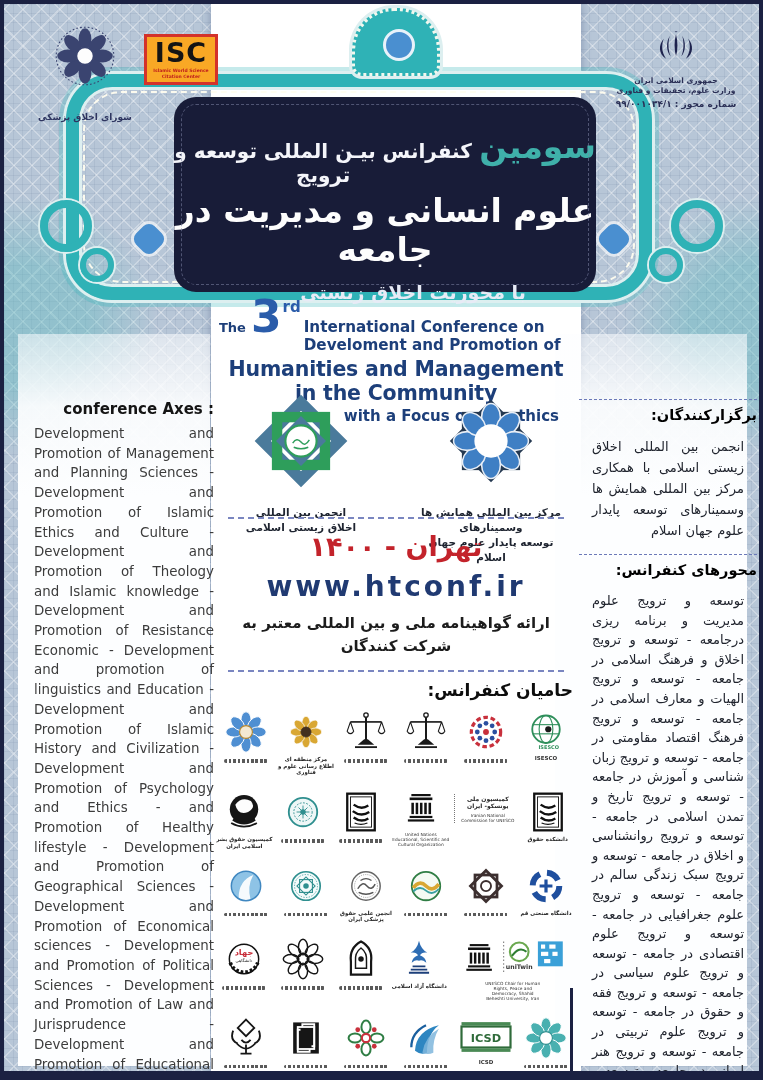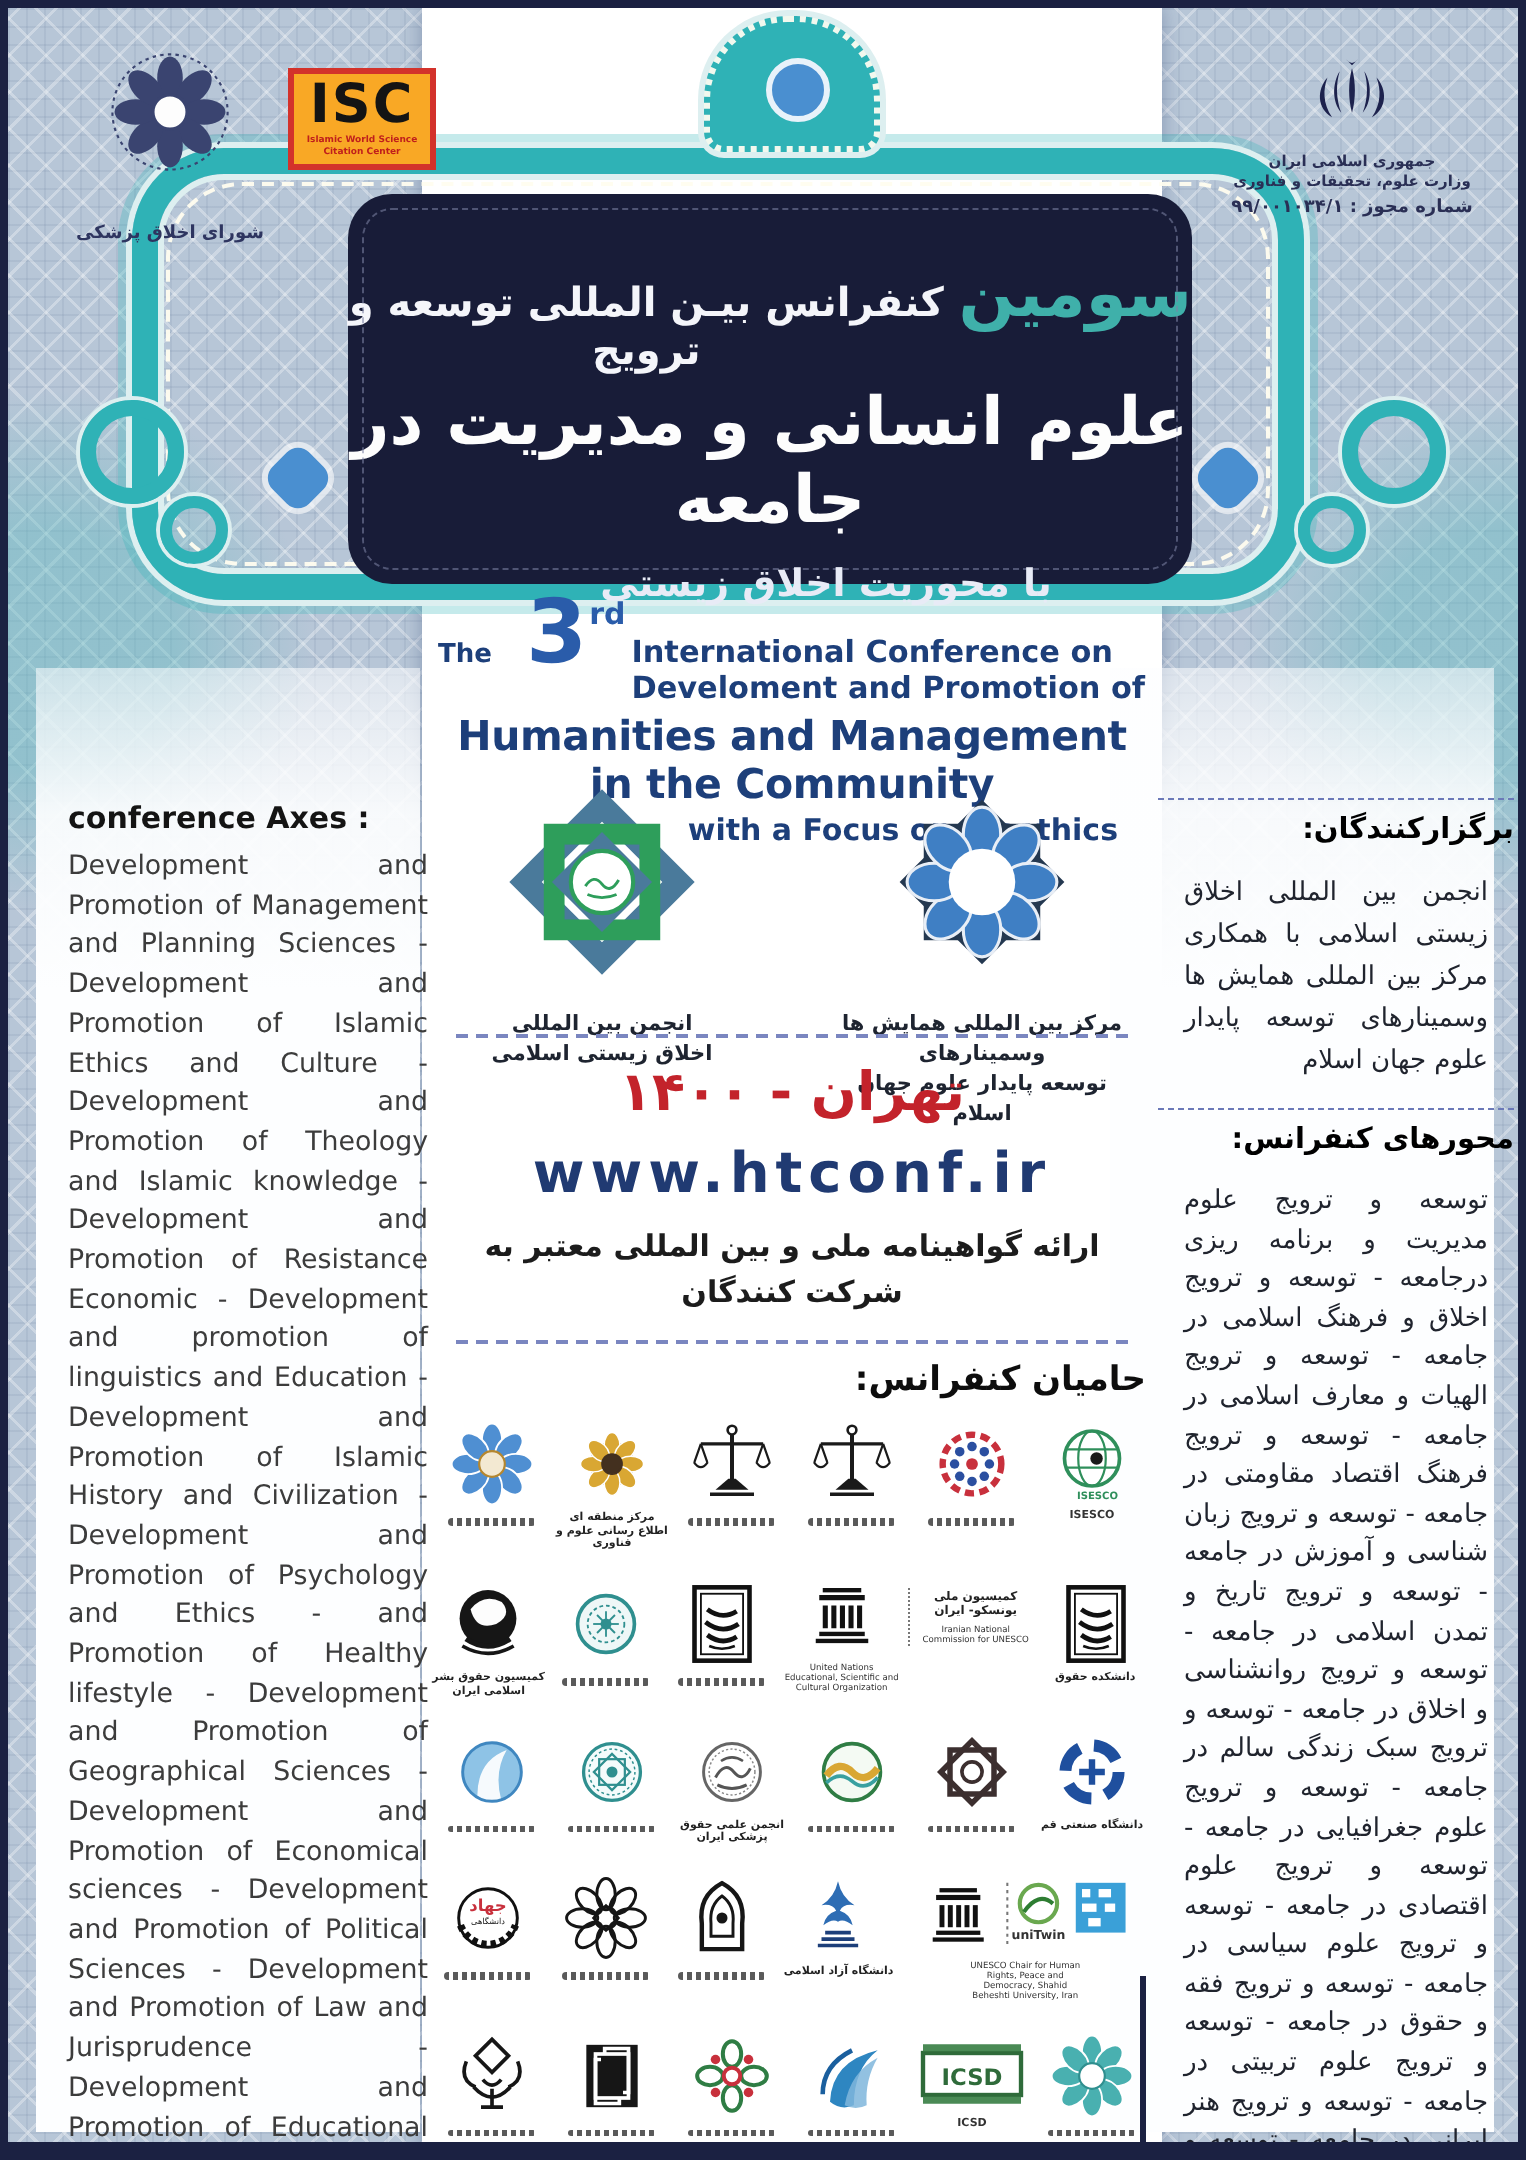--- a/index.html
+++ b/index.html
@@ -51,21 +51,21 @@
   .isc{position:absolute;left:140px;top:30px;width:74px;z-index:5;}
   .isc .box{background:#f9a825;border:3px solid #d3322b;text-align:center;padding:1px 0 0;}
   .isc .t{font-size:27px;font-weight:800;color:#141414;line-height:30px;letter-spacing:1px;}
   .isc .sub{font-size:4.5px;color:#c01f1c;font-weight:700;line-height:6px;padding-bottom:2px;}
   .gov{position:absolute;right:18px;top:22px;width:130px;z-index:5;text-align:center;direction:rtl;color:#2a2f55;}
   .gov .gl{font-size:7.5px;font-weight:700;line-height:10px;}
   .gov .lic{font-size:9px;font-weight:700;margin-top:3px;}
   
   .titleblock{position:absolute;left:215px;top:298px;width:354px;z-index:5;color:#1d3f7a;}
   .t1{display:flex;align-items:baseline;justify-content:center;}
-  .t1 .the{font-size:13px;font-weight:700;margin-right:16px;}
+  .t1 .the{font-size:13px;font-weight:700;margin-right:4px;}
   .t1 .num{font-size:44px;font-weight:800;color:#2a5caa;line-height:30px;margin:0 1px;}
   .t1 .ord{font-size:15px;font-weight:700;color:#2a5caa;align-self:flex-start;line-height:10px;margin-right:3px;}
   .t1 .rest{font-size:15.2px;font-weight:600;}
   .t2{font-size:20.5px;font-weight:800;text-align:center;margin-top:3px;letter-spacing:-.2px;}
   .t3{font-size:15px;font-weight:600;text-align:right;padding-right:14px;margin-top:2px;}
   .orglogos{position:absolute;left:215px;top:385px;width:354px;z-index:5;display:flex;justify-content:center;gap:40px;}
   .orglogo{width:150px;text-align:center;}
   .orglogo .cap{direction:rtl;font-size:10.5px;font-weight:700;color:#1e2430;line-height:15px;margin-top:8px;}
   .dashed{position:absolute;left:224px;width:336px;border-top:2px dashed #7a86c0;z-index:5;}
   .cityyear{position:absolute;left:215px;top:527px;width:354px;text-align:center;direction:rtl;
@@ -81,21 +81,21 @@
   .scell{width:58px;display:flex;flex-direction:column;align-items:center;}
   .scell.wide{width:128px;}
   .scap{font-size:5.5px;font-weight:700;color:#222;direction:rtl;text-align:center;line-height:6.5px;max-width:58px;margin-top:2px;}
   .scap.en{direction:ltr;font-weight:400;font-size:4.3px;line-height:5px;color:#333;}
   .squig{width:44px;height:3.5px;margin-top:5px;border-radius:2px;
     background:repeating-linear-gradient(90deg,#5a5a5a 0 2.5px,transparent 2.5px 4.5px);}
   .wcell{display:flex;align-items:flex-start;gap:4px;}
   .wtxt{display:flex;flex-direction:column;gap:2px;border-left:1px dotted #777;padding-left:4px;margin-top:4px;}
   
   .leftcol{position:absolute;left:30px;top:396px;width:180px;z-index:5;color:#3c3c3c;}
-  .leftcol h3{margin:0 0 6px;font-size:15px;color:#141414;}
+  .leftcol h3{margin:0 0 6px;font-size:15px;color:#141414;text-align:right;}
   .leftcol p{margin:0;font-size:13.4px;line-height:19.7px;text-align:justify;}
   .rightcol{position:absolute;left:575px;top:388px;width:178px;z-index:5;direction:rtl;color:#20242e;}
   .rightcol .sep{border-top:1.5px dashed #6b79b8;margin:7px 0;}
   .rightcol h3{margin:2px 0 4px;font-size:14.5px;color:#000;}
   .rightcol p{margin:13px;font-size:13px;line-height:21px;text-align:justify;}
   .rightcol p.axes{line-height:19.6px;}
   .rightcol .cline{font-size:12.5px;font-weight:600;line-height:20px;}
   .vline{position:absolute;left:566px;top:984px;width:2.5px;height:92px;background:#1b2142;z-index:6;}
   .botbar{position:absolute;left:0;right:0;bottom:0;height:5px;background:#1b2142;z-index:7;}
 </style>

